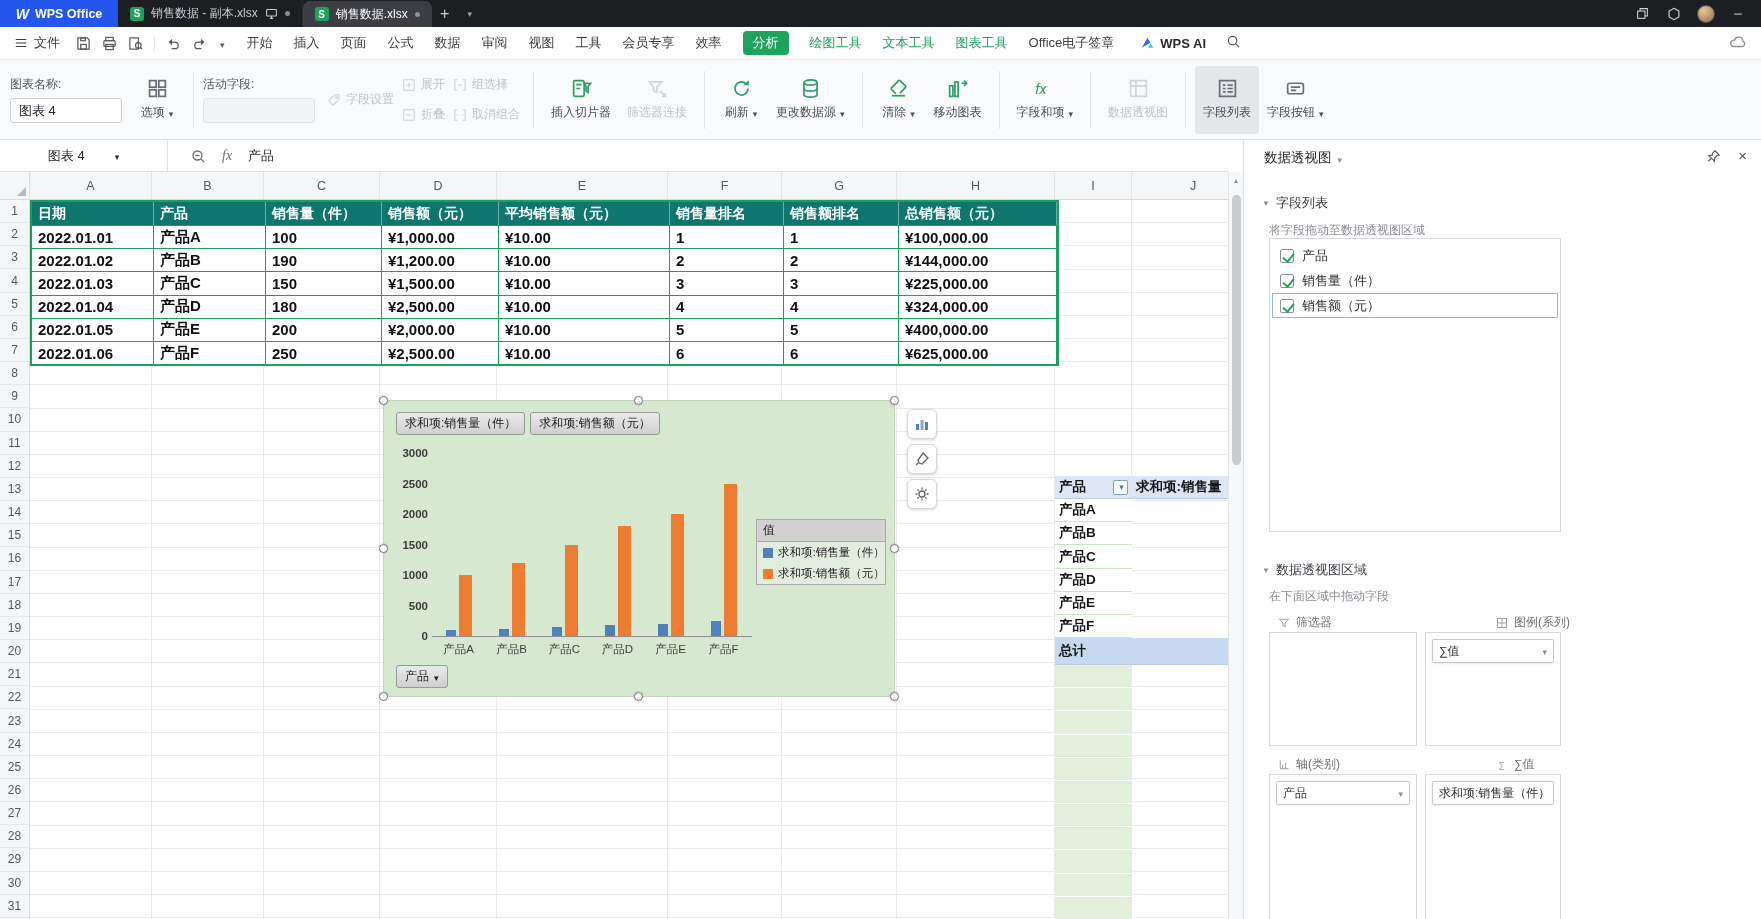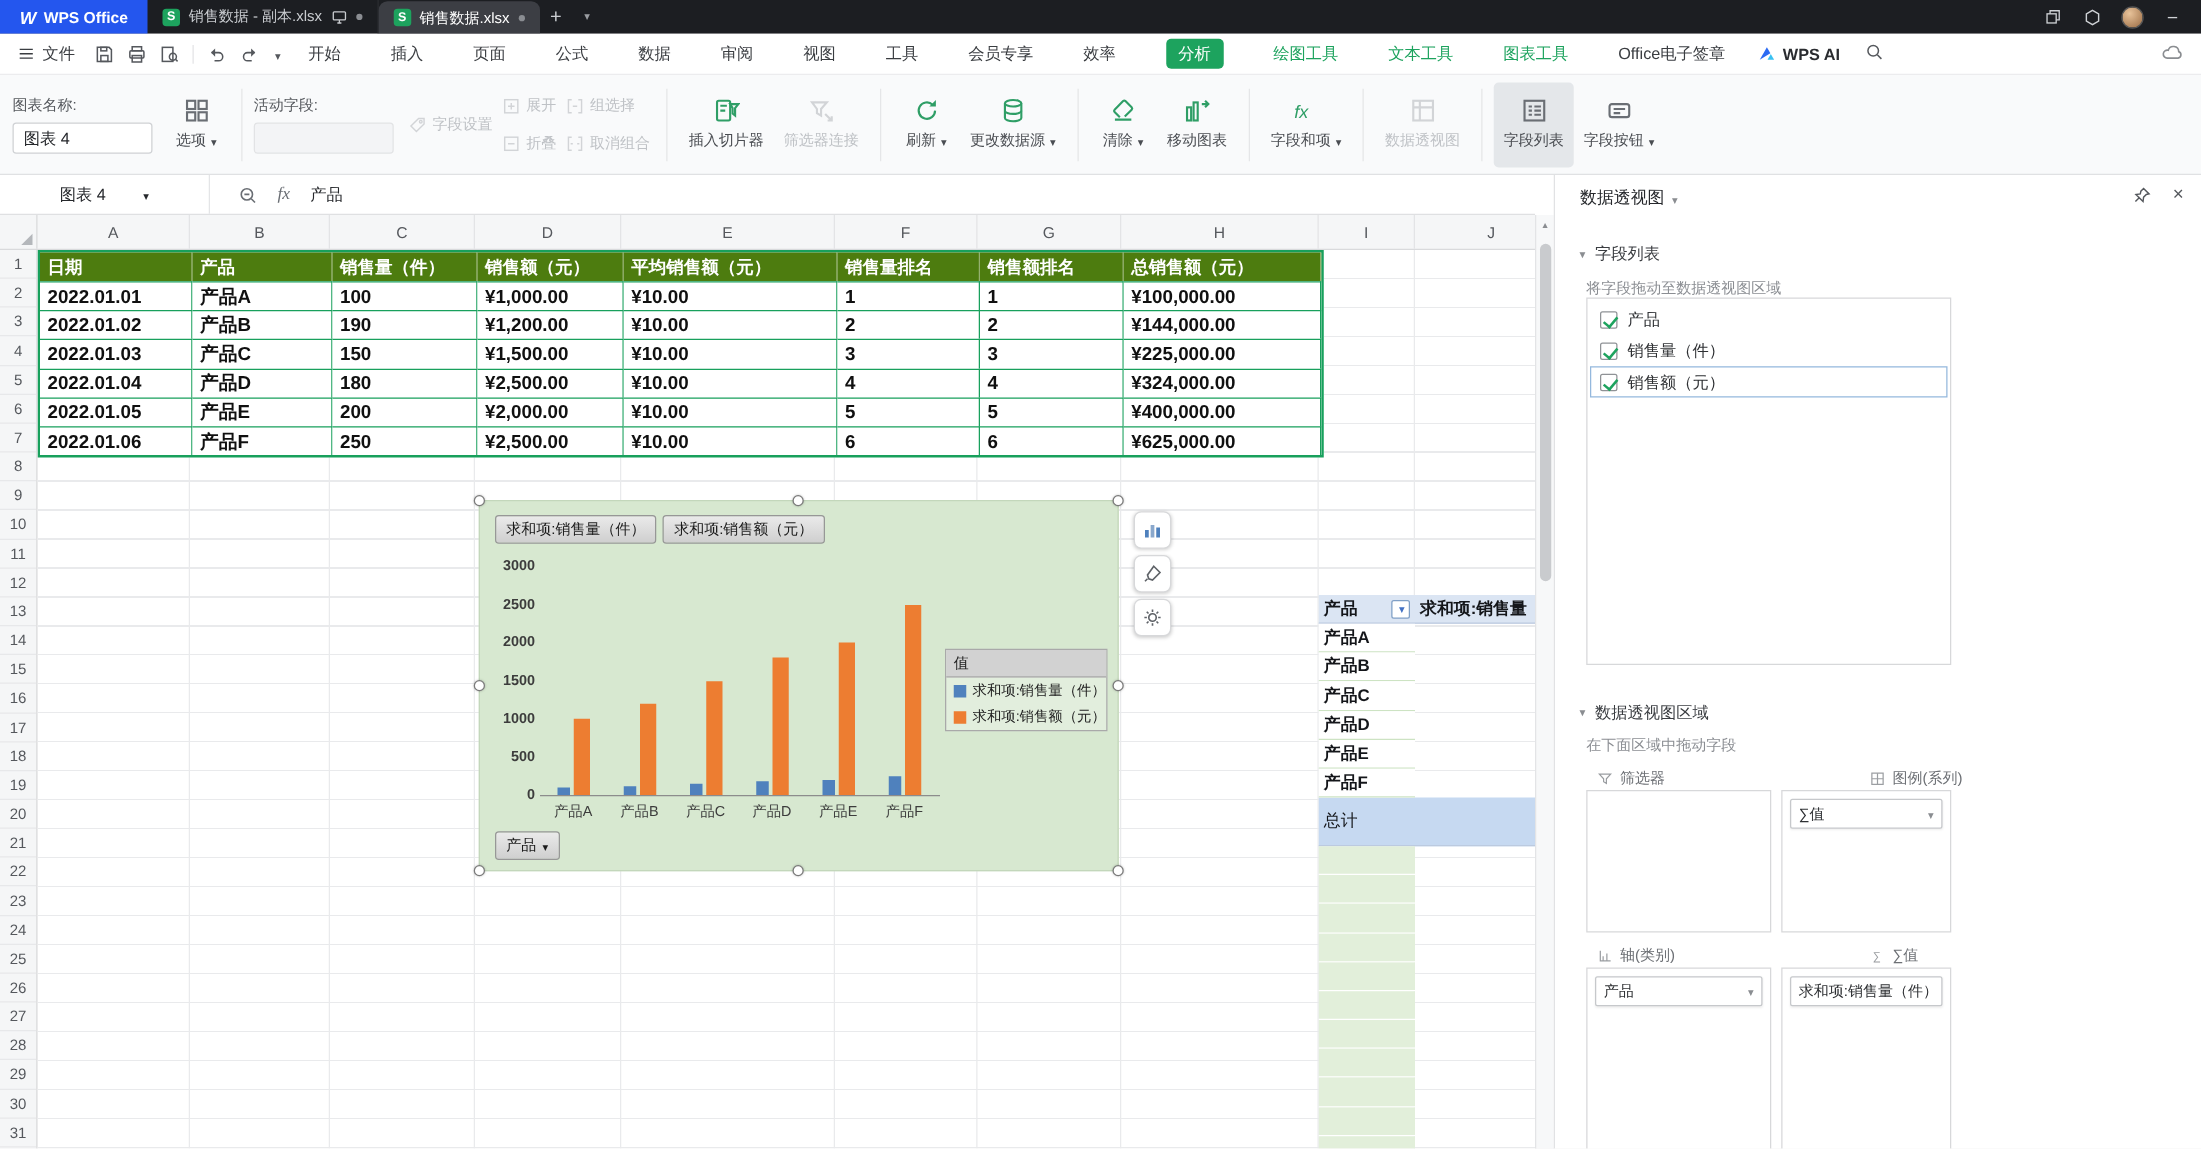--- a/index.html
+++ b/index.html
@@ -19,21 +19,21 @@
   .tabchev{width:22px;display:flex;align-items:center;justify-content:center;color:#9a9da2;}
   .tb-right{margin-left:auto;display:flex;align-items:center;gap:14px;padding-right:14px;}
   .tbicon{width:18px;height:18px;display:flex;align-items:center;justify-content:center;color:#cfd2d6;}
   .avatar{width:18px;height:18px;border-radius:50%;background:radial-gradient(circle at 35% 30%,#e8c39a,#9a6b43);border:1px solid #555;}
 
   
   .menubar{position:absolute;left:0;top:27px;width:100%;height:33px;background:#fff;display:flex;align-items:center;padding:0 14px;border-bottom:1px solid #ececee;}
   .file-btn{display:flex;align-items:center;gap:6px;font-size:13px;color:#3a3d41;}
   .micons{display:flex;align-items:center;gap:11px;margin-left:16px;color:#55585d;}
   .msep{width:1px;height:15px;background:#e3e4e6;}
-  .menu-list{display:flex;align-items:center;gap:40px;margin-left:22px;font-size:13px;color:#3a3d41;}
+  .menu-list{display:flex;align-items:center;gap:21px;margin-left:22px;font-size:13px;color:#3a3d41;}
   .menu-item{cursor:default;white-space:nowrap;}
   .menu-active{background:#1da35e;color:#fff;border-radius:4px;padding:3px 10px;}
   .menu-green{color:#1da35e;}
   .wpsai{display:flex;align-items:center;gap:5px;margin-left:26px;font-size:13px;color:#2a2c30;font-weight:bold;}
   .searchbtn{margin-left:20px;color:#55585d;}
   .cloudbtn{margin-left:auto;color:#8a8d91;}
 
   
   .ribbon{position:absolute;left:0;top:60px;width:100%;height:80px;background:#f9fafb;border-bottom:1px solid #e0e1e3;display:flex;align-items:center;padding:0 10px;}
   .rsep{width:1px;height:58px;background:#e5e6e8;margin:0 9px;flex:none;}
@@ -68,32 +68,32 @@
   .corner{width:30px;flex:none;position:relative;border-right:1px solid #d9dadc;}
   .corner:after{content:"";position:absolute;right:3px;bottom:3px;border-style:solid;border-width:0 0 9px 9px;border-color:transparent transparent #b4b7bb transparent;}
   .colcell{border-right:1px solid #e3e4e6;display:flex;align-items:center;justify-content:center;font-size:12.5px;color:#55585d;flex:none;height:100%;}
   .rowhdr{position:absolute;left:0;top:28px;width:30px;bottom:0;background:#f5f6f7;border-right:1px solid #d9dadc;overflow:hidden;}
   .rowcell{height:23.17px;display:flex;align-items:center;justify-content:center;font-size:12px;color:#55585d;border-bottom:1px solid #e7e8ea;}
   .cells{position:absolute;left:30px;top:28px;right:0;bottom:0;overflow:hidden;background:repeating-linear-gradient(to bottom,transparent 0,transparent 22.17px,#e9eaec 22.17px,#e9eaec 23.17px);}
   .vline{position:absolute;top:0;bottom:0;width:1px;background:#e9eaec;}
 
   
   .dtable{position:absolute;left:0;top:0;display:grid;grid-template-columns:122px 112px 116px 117px 171px 114px 115px 158px;border:2px solid #18a05c;background:#fff;}
-  .dtable .hc{background:#4d7c0f;color:#fff;font-weight:bold;font-size:14px;height:23.17px;padding:0 6px;display:flex;align-items:center;border-right:1px solid rgba(255,255,255,.4);white-space:nowrap;overflow:hidden;}
+  .dtable .hc{background:#0f766e;color:#fff;font-weight:bold;font-size:14px;height:23.17px;padding:0 6px;display:flex;align-items:center;border-right:1px solid rgba(255,255,255,.4);white-space:nowrap;overflow:hidden;}
   .dtable .dc{height:23.17px;font-size:15px;font-weight:600;color:#101010;padding:0 6px;display:flex;align-items:center;border-right:1px solid #18a05c;border-top:1px solid #18a05c;background:#fff;white-space:nowrap;overflow:hidden;}
 
   
   .pivot{position:absolute;left:1025px;top:276px;width:200px;font-size:13.5px;}
   .prow{display:flex;height:23.17px;}
   .pc1{width:77px;flex:none;display:flex;align-items:center;padding:0 4px;}
   .pc2{width:123px;flex:none;display:flex;align-items:center;padding:0 4px;}
   .phdr .pc1,.phdr .pc2{background:#dbe5f3;font-weight:bold;color:#14161a;border-bottom:1px solid #bccadf;}
   .pfilter{margin-left:auto;width:15px;height:15px;background:#fff;border:1px solid #7f9fc6;border-radius:2px;font-size:8px;color:#4472c4;display:flex;align-items:center;justify-content:center;}
   .pname{background:#fff;border-bottom:1px solid #cde3c3;font-weight:600;color:#14161a;}
-  .ptotal{background:#c6d9f1;font-weight:normal;color:#14161a;border-bottom:1px solid #bccadf;width:200px;display:flex;align-items:center;padding:0 4px;height:39px;}
+  .ptotal{background:#c6d9f1;font-weight:bold;color:#14161a;border-bottom:1px solid #bccadf;width:200px;display:flex;align-items:center;padding:0 4px;height:27px;}
   .pfill{width:77px;height:23.17px;background:#e2efda;border-bottom:1px solid #fff;}
 
   
   .chart{position:absolute;left:353px;top:200px;width:512px;height:297px;background:#d7e8d0;border:1px solid #c3d7bb;}
   .handle{position:absolute;width:9px;height:9px;border-radius:50%;background:#fff;border:1px solid #7a7a7a;box-shadow:0 0 2px rgba(0,0,0,.25);z-index:5;}
   .h-tl{left:-5px;top:-5px}.h-tm{left:calc(50% - 5px);top:-5px}.h-tr{right:-5px;top:-5px}
   .h-ml{left:-5px;top:calc(50% - 5px)}.h-mr{right:-5px;top:calc(50% - 5px)}
   .h-bl{left:-5px;bottom:-5px}.h-bm{left:calc(50% - 5px);bottom:-5px}.h-br{right:-5px;bottom:-5px}
   .cfield-btns{position:absolute;left:12px;top:11px;display:flex;gap:5px;}
   .cfield{background:linear-gradient(#eaeaea,#cfcfcf);border:1px solid #979797;border-radius:3px;font-size:12px;padding:2px 8px;color:#1a1a1a;white-space:nowrap;}

